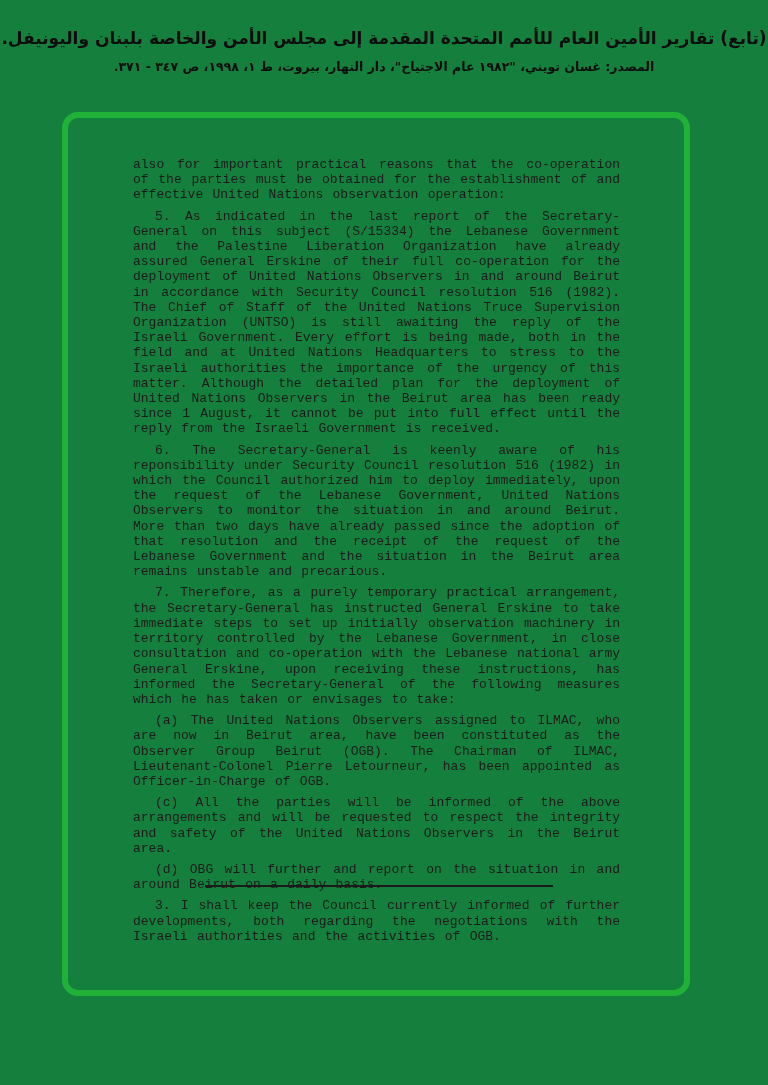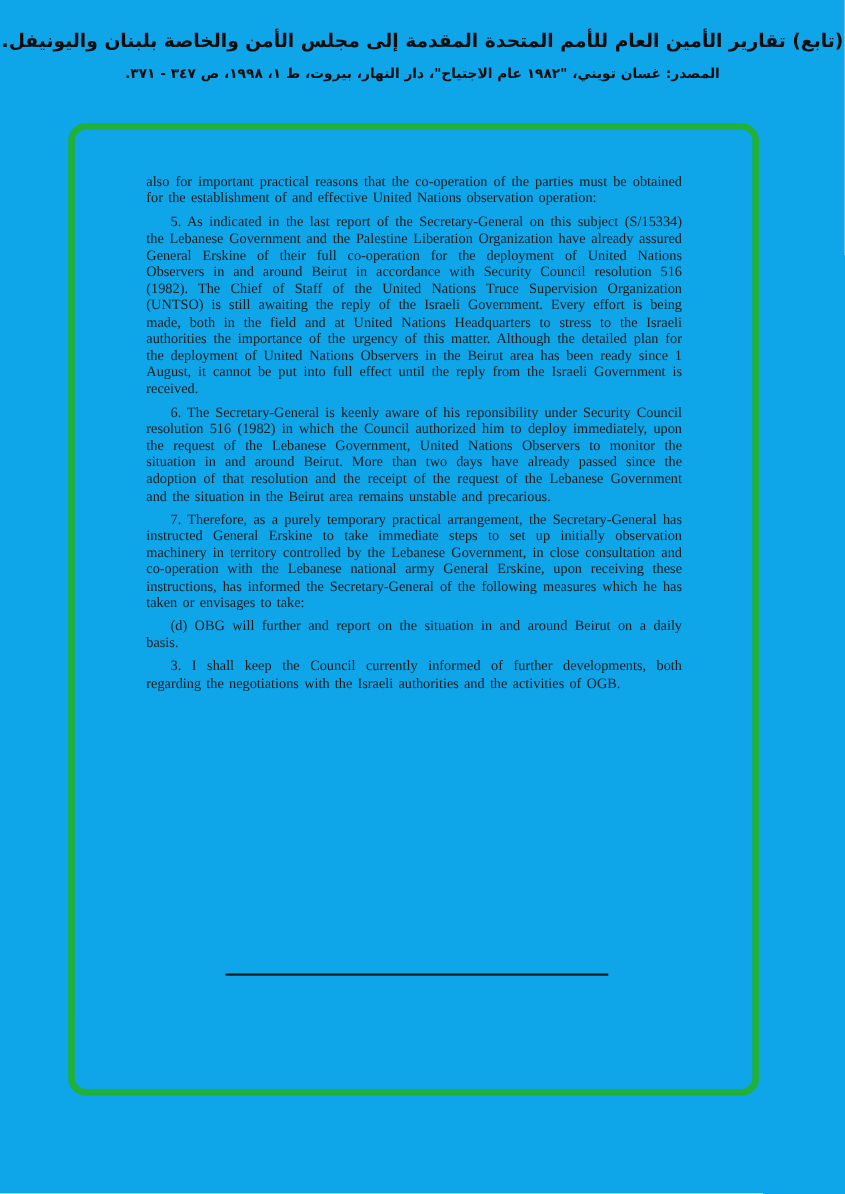--- a/index.html
+++ b/index.html
@@ -4,21 +4,21 @@
 <style>
   html, body {
     margin: 0;
     padding: 0;
     background: #ffffff;
   }
   .page {
     position: relative;
     width: 768px;
     height: 1085px;
-    background: #0ea5e9;
+    background: #15803d;
     overflow: hidden;
   }
   
   .header {
     position: absolute;
     top: 26px;
     left: 0;
     width: 768px;
     text-align: center;
     direction: rtl;
@@ -49,21 +49,21 @@
     border-radius: 16px;
     background: transparent;
   }
   
   .doc-body {
     position: absolute;
     left: 133px;
     top: 157px;
     width: 487px;
     color: #1b1b1b;
-    font-family: Liberation Serif, serif;
+    font-family: Liberation Mono, monospace;
     font-size: 13px;
     line-height: 15.2px;
     text-align: justify;
   }
   .doc-body p {
     margin: 0 0 6px 0;
     word-spacing: 1.5px;
   }
   .doc-body p.indented {
     text-indent: 22px;
@@ -88,19 +88,21 @@
     <div class="header-source">المصدر: غسان تويني، "١٩٨٢ عام الاجتياح"، دار النهار، بيروت، ط ١، ١٩٩٨، ص ٣٤٧ - ٣٧١.</div>
   </div>
 
   <div class="doc-frame"></div>
 
   <div class="doc-body">
     <p>also for important practical reasons that the co-operation of the parties must be obtained for the establishment of and effective United Nations observation operation:</p>
     <p class="indented">5. As indicated in the last report of the Secretary-General on this subject (S/15334) the Lebanese Government and the Palestine Liberation Organization have already assured General Erskine of their full co-operation for the deployment of United Nations Observers in and around Beirut in accordance with Security Council resolution 516 (1982). The Chief of Staff of the United Nations Truce Supervision Organization (UNTSO) is still awaiting the reply of the Israeli Government. Every effort is being made, both in the field and at United Nations Headquarters to stress to the Israeli authorities the importance of the urgency of this matter. Although the detailed plan for the deployment of United Nations Observers in the Beirut area has been ready since 1 August, it cannot be put into full effect until the reply from the Israeli Government is received.</p>
     <p class="indented">6. The Secretary-General is keenly aware of his reponsibility under Security Council resolution 516 (1982) in which the Council authorized him to deploy immediately, upon the request of the Lebanese Government, United Nations Observers to monitor the situation in and around Beirut. More than two days have already passed since the adoption of that resolution and the receipt of the request of the Lebanese Government and the situation in the Beirut area remains unstable and precarious.</p>
     <p class="indented">7. Therefore, as a purely temporary practical arrangement, the Secretary-General has instructed General Erskine to take immediate steps to set up initially observation machinery in territory controlled by the Lebanese Government, in close consultation and co-operation with the Lebanese national army  General Erskine, upon receiving these instructions, has informed the Secretary-General of the following measures which he has taken or envisages to take:</p>
+    <p class="indented">(a) The United Nations Observers assigned to ILMAC, who are now in Beirut area, have been constituted as the Observer Group Beirut (OGB). The Chairman of ILMAC, Lieutenant-Colonel Pierre Letourneur, has been appointed as Officer-in-Charge of OGB.</p>
+    <p class="indented">(c) All the parties will be informed of the above arrangements and will be requested to respect the integrity and safety of the United Nations Observers in the Beirut area.</p>
     <p class="indented">(d) OBG will further and report on the situation in and around Beirut on a daily basis.</p>
     <p class="indented">3. I shall keep the Council currently informed of further developments, both regarding the negotiations with the Israeli authorities and the activities of OGB.</p>
   </div>
 
   <div class="divider"></div>
 
 </div>
 
 </body></html>

